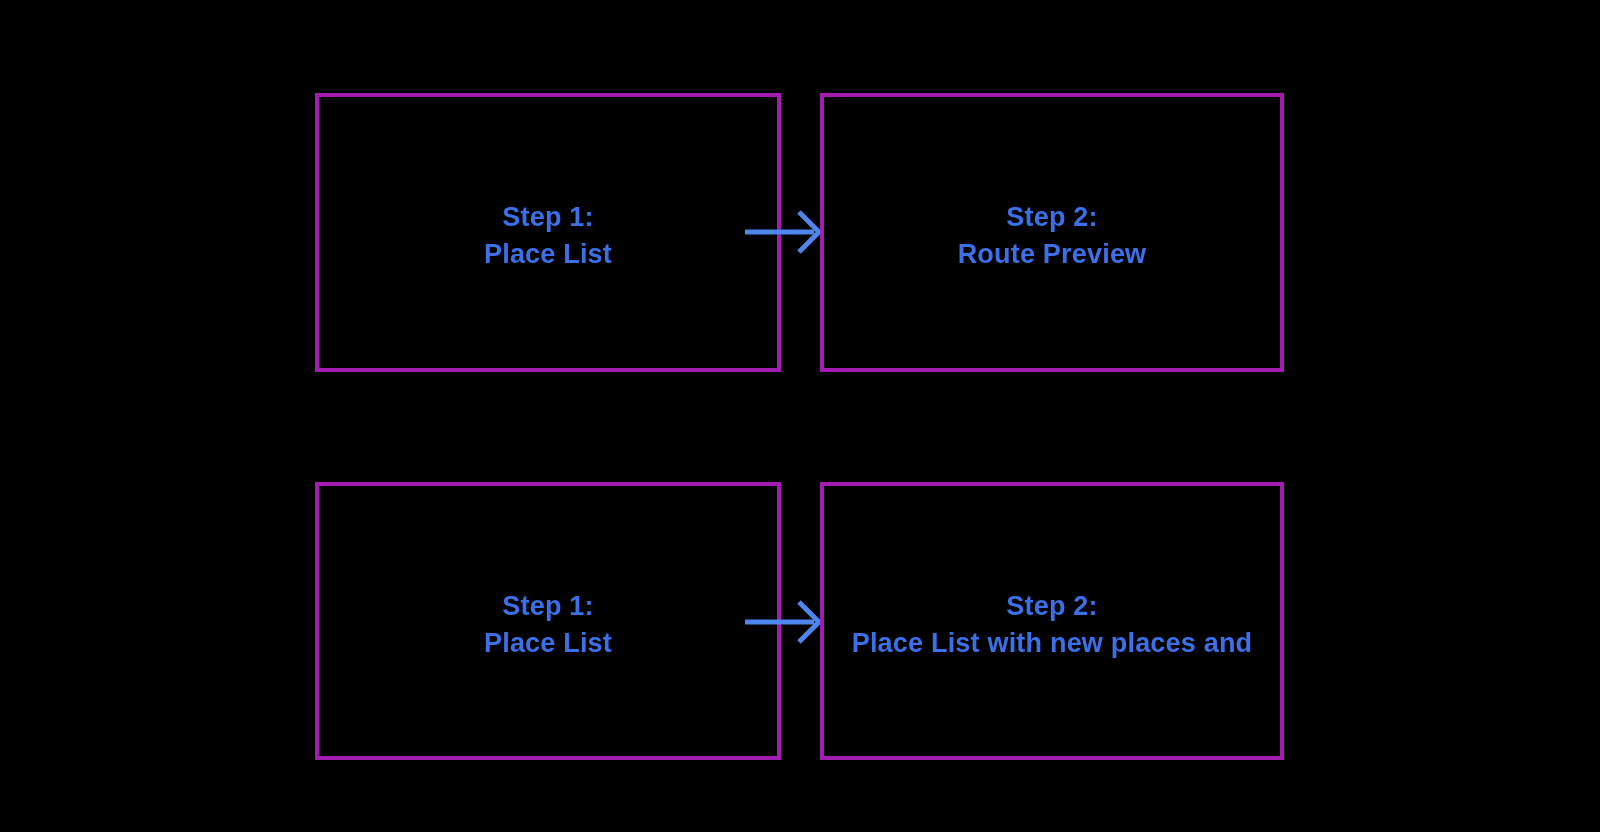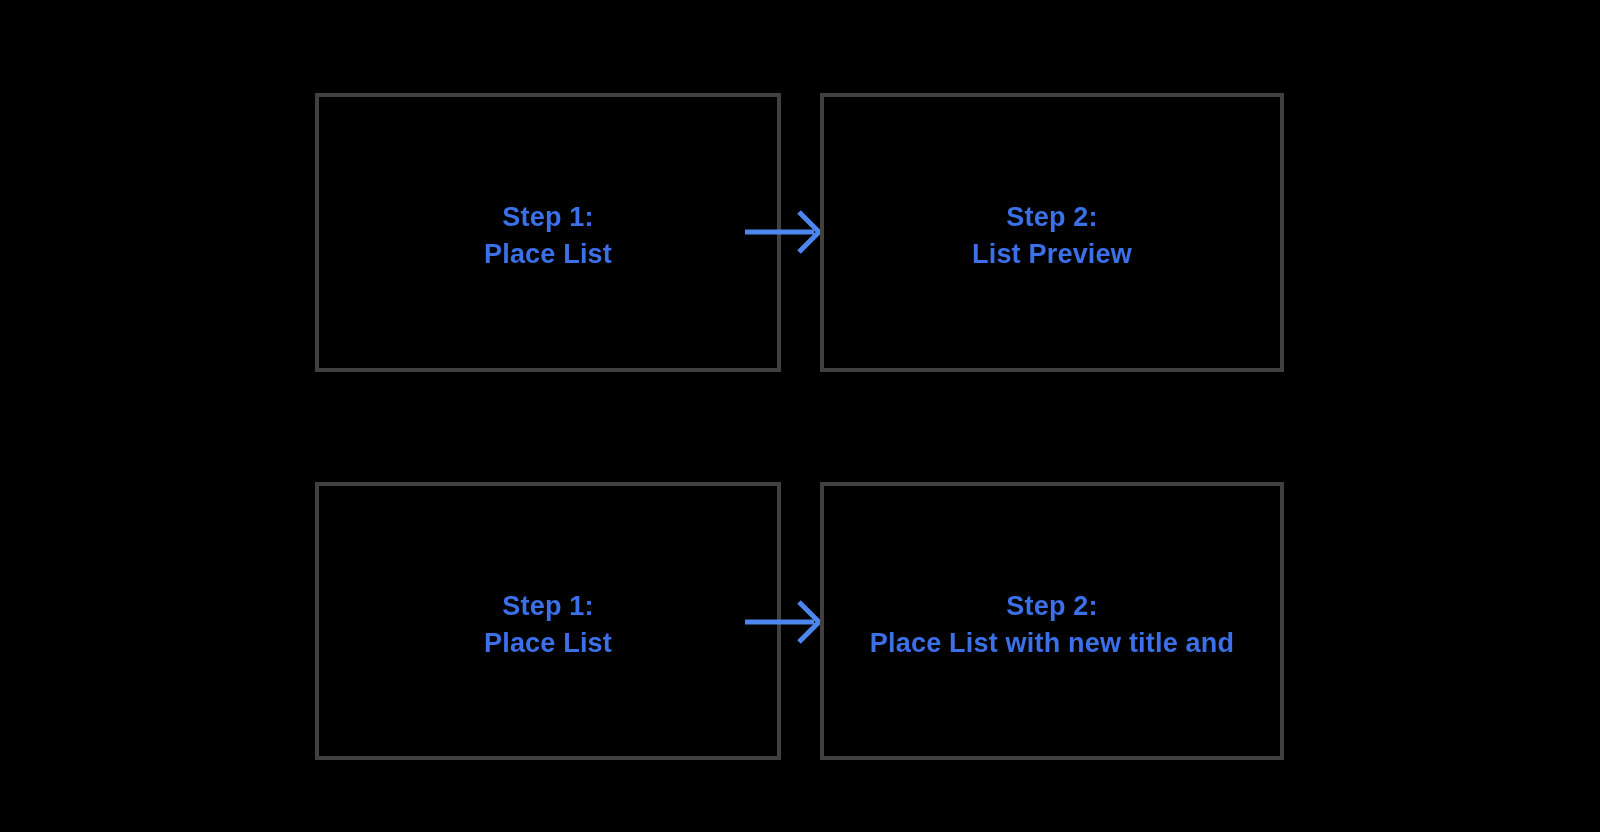--- a/index.html
+++ b/index.html
@@ -13,21 +13,21 @@
   }
   .stage {
     position: relative;
     width: 1600px;
     height: 832px;
     background: #000000;
   }
   .node {
     position: absolute;
     box-sizing: border-box;
-    border: 4px solid #404040;
+    border: 4px solid #a21caf;
     background: transparent;
   }
   .node-label {
     position: absolute;
     left: 0;
     right: 0;
     top: 102px;
     text-align: center;
     color: #3c70e8;
     font-size: 27px;
@@ -67,36 +67,36 @@
   </div>
 
   <svg class="arrow arrow-r0" width="90" height="60" viewBox="0 0 90 60" aria-hidden="true">
     <line x1="10" y1="30" x2="79" y2="30"></line>
     <polyline points="64,10 84,30 64,50"></polyline>
   </svg>
 
   <div class="node node-r0-dst">
     <div class="node-label">
       <div>Step 2:</div>
-      <div>List Preview</div>
+      <div>Route Preview</div>
     </div>
   </div>
 
   <div class="node node-r1-src">
     <div class="node-label">
       <div>Step 1:</div>
       <div>Place List</div>
     </div>
   </div>
 
   <svg class="arrow arrow-r1" width="90" height="60" viewBox="0 0 90 60" aria-hidden="true">
     <line x1="10" y1="30" x2="79" y2="30"></line>
     <polyline points="64,10 84,30 64,50"></polyline>
   </svg>
 
   <div class="node node-r1-dst">
     <div class="node-label">
       <div>Step 2:</div>
-      <div>Place List with new title and</div>
+      <div>Place List with new places and</div>
     </div>
   </div>
 
 </div>
 
 </body></html>

